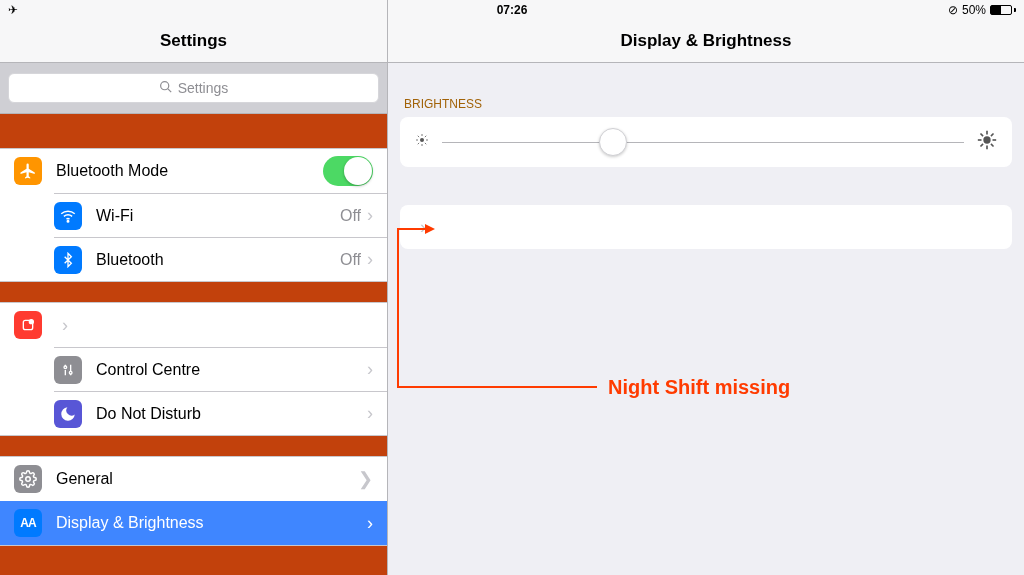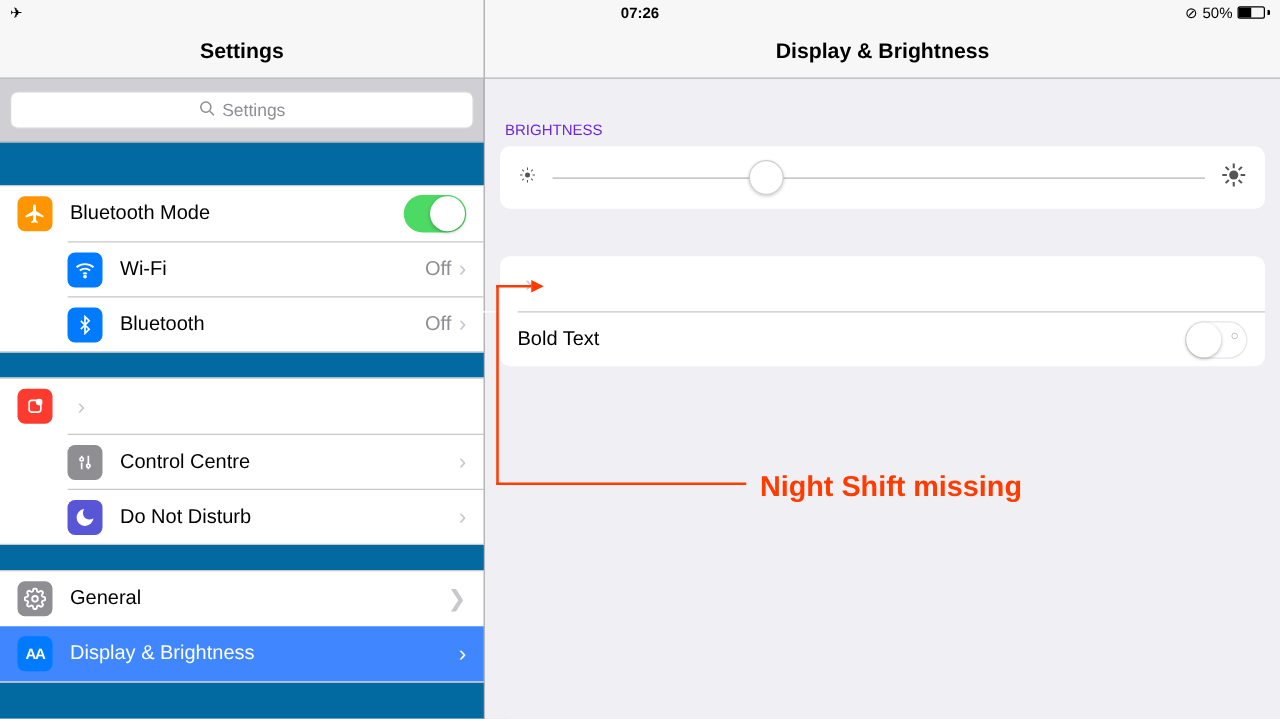--- a/index.html
+++ b/index.html
@@ -10,21 +10,21 @@
   .statusbar { position: absolute; top: 0; left: 0; width: 1024px; height: 20px; font-size: 12px; display: flex; align-items: center; z-index: 10; }
   .statusbar .left { width: 388px; padding-left: 8px; }
   .statusbar .right { flex: 1; display: flex; justify-content: flex-end; padding-right: 8px; align-items: center; gap: 4px; }
   .statusbar .center { position: absolute; left: 50%; transform: translateX(-50%); font-weight: 600; }
   .battery { display: inline-flex; align-items: center; gap: 2px; }
   .battery-body { width: 22px; height: 10px; border: 1px solid #000; border-radius: 2px; position: relative; }
   .battery-fill { position: absolute; left: 0; top: 0; bottom: 0; width: 50%; background: #000; }
   .battery-tip { width: 2px; height: 4px; background: #000; border-radius: 0 1px 1px 0; }
 
   
-  .sidebar { width: 388px; height: 575px; border-right: 1px solid #b5b5b9; display: flex; flex-direction: column; background: #0369a1; }
+  .sidebar { width: 388px; height: 575px; border-right: 1px solid #b5b5b9; display: flex; flex-direction: column; background: #c2410c; }
   .main { flex: 1; height: 575px; display: flex; flex-direction: column; background: #efeff4; position: relative; }
 
   .navbar { height: 63px; padding-top: 20px; display: flex; align-items: center; justify-content: center; border-bottom: 1px solid #b5b5b9; background: #f7f7f8; }
   .navbar-title { font-size: 17px; font-weight: 600; }
 
   .searchbar { padding: 10px 8px; background: #cfcfd4; border-bottom: 1px solid #b5b5b9; }
   .searchbox { background: #fff; border: 1px solid #d6d6da; border-radius: 6px; height: 30px; display: flex; align-items: center; justify-content: center; color: #8e8e93; font-size: 14px; gap: 6px; }
 
   .group-gap { height: 34px; }
   .group-gap-small { height: 20px; }
@@ -41,34 +41,34 @@
   .cell .chevron { color: #c7c7cc; font-size: 18px; margin-left: 6px; }
 
   .toggle { width: 50px; height: 30px; border-radius: 15px; position: relative; }
   .toggle .knob { width: 28px; height: 28px; border-radius: 14px; background: #fff; position: absolute; top: 1px; box-shadow: 0 1px 3px rgba(0,0,0,.3); }
   .toggle.on { background: #4cd964; }
   .toggle.on .knob { right: 1px; }
   .toggle.off { background: #fff; border: 1px solid #e5e5ea; }
   .toggle.off .knob { left: 0; top: 0; }
   .toggle.off::after { content: "○"; position: absolute; right: 6px; top: 5px; font-size: 11px; color: #aaa; }
 
-  .section-header { font-size: 12px; color: #6d28d9; padding: 34px 16px 6px; text-transform: uppercase; }
+  .section-header { font-size: 12px; color: #a16207; padding: 34px 16px 6px; text-transform: uppercase; }
   .main .cell-group { margin: 0 12px; border-radius: 8px; border: none; }
   .main .cell { padding: 0 14px; }
   .main .cell + .cell { margin-left: 14px; padding-left: 0; border-top: 1px solid #c8c7cc; }
 
   .slider-cell { height: 50px; display: flex; align-items: center; padding: 0 14px; gap: 12px; }
   .slider-track { flex: 1; height: 1px; background: #b5b5b9; position: relative; }
   .slider-knob { width: 28px; height: 28px; border-radius: 14px; background: #fff; border: 1px solid #d0d0d4; box-shadow: 0 1px 3px rgba(0,0,0,.2); position: absolute; top: -14px; left: 30%; }
 
   
   .annotation-line-h { position: absolute; height: 2px; background: #ff3b00; }
   .annotation-line-v { position: absolute; width: 2px; background: #ff3b00; }
   .annotation-arrow { position: absolute; width: 0; height: 0; border-top: 5px solid transparent; border-bottom: 5px solid transparent; border-left: 10px solid #ff3b00; }
-  .annotation-text { position: absolute; color: #ff3b00; font-weight: 600; font-size: 23px; }
+  .annotation-text { position: absolute; color: #ff3b00; font-weight: 600; font-size: 20px; }
 
   .sun-icon { display: inline-block; }
 </style>
 </head>
 <body>
 
 <div class="screen">
 
   <div class="statusbar">
     <div class="left"><span>✈</span></div>
@@ -242,26 +242,20 @@
         </span>
       </div>
     </div>
 
     <div style="height:38px;"></div>
 
     <div class="cell-group">
       <div class="cell">
         <span class="chevron">›</span>
       </div>
-      <div class="cell">
-        <span class="label">Bold Text</span>
-        <span class="toggle off">
-            <span class="knob"></span>
-          </span>
-      </div>
     </div>
 
     <div class="annotation-line-v" style="left:9px; top:228px; height:160px;"></div>
     <div class="annotation-line-h" style="left:9px; top:228px; width:28px;"></div>
     <div class="annotation-arrow" style="left:37px; top:223.5px;"></div>
     <div class="annotation-line-h" style="left:9px; top:386px; width:200px;"></div>
     <div class="annotation-text" style="left:220px; top:376px;">Night Shift missing</div>
 
   </div>
 

